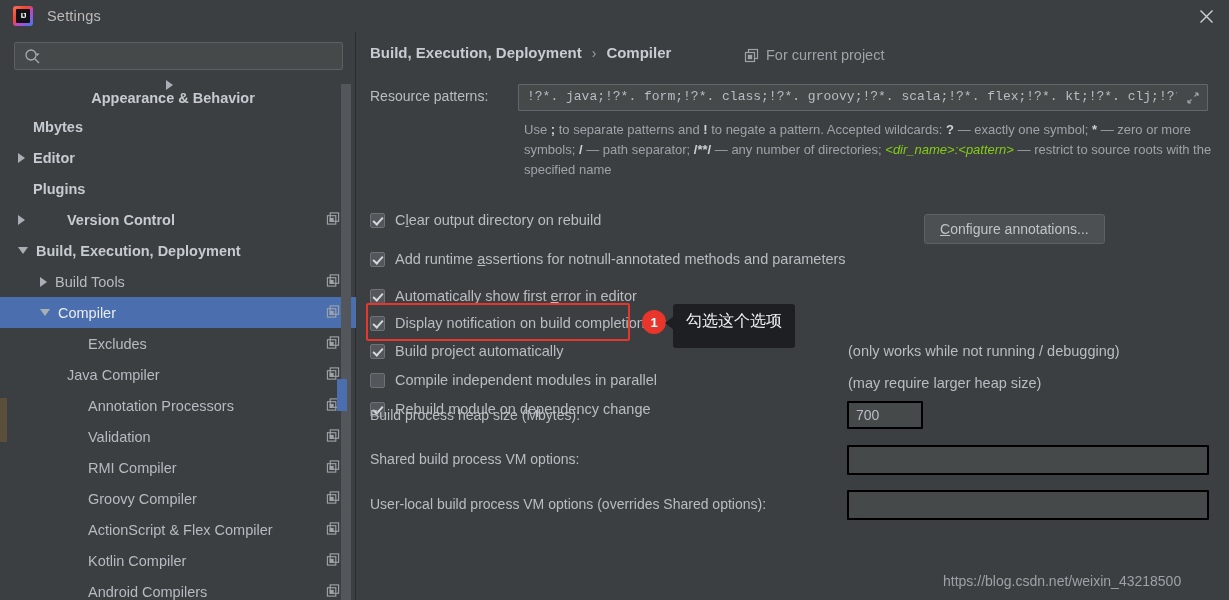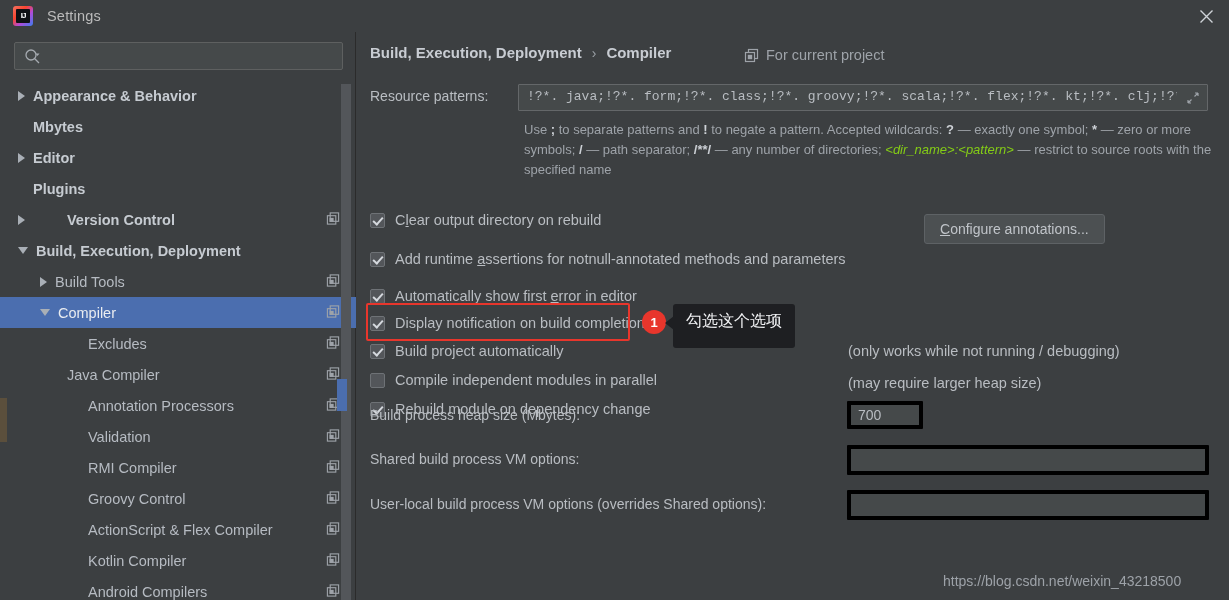--- a/index.html
+++ b/index.html
@@ -206,21 +206,21 @@
   #callout::before {
     content: ""; position: absolute; left: -8px; top: 12px;
     border-top: 7px solid transparent;
     border-bottom: 7px solid transparent;
     border-right: 9px solid #1e1f22;
   }
 
   
   .txt-field {
     position: absolute;
-    background: #45494a; border: 4px solid #000000; border-radius: 1px;
+    background: #45494a; border: 2px solid #000000; border-radius: 1px;
     color: #b9bdc2; font-size: 14px; font-family: "Liberation Sans", sans-serif;
     padding: 0 7px; outline: none;
   }
 
   #watermark {
     position: absolute; left: 586px; top: 541px;
     color: #9da2a8; font-size: 14px;
   }
 </style>
 </head>
@@ -249,21 +249,21 @@
             <circle cx="7" cy="7" r="5" stroke="#a6abb1" stroke-width="1.3" fill="none"></circle>
             <path d="M10.8 10.8 L15 15" stroke="#a6abb1" stroke-width="1.3"></path>
             <path d="M11.5 5.5 l4 0 l-2 2.6 z" fill="#a6abb1"></path>
           </svg>
         </span>
         <input id="search-input" type="text" placeholder="" style="">
       </div>
     </div>
 
     <div id="tree">
-        <div class="tree-row bold" style="padding-left: 18px;">
+        <div class="tree-row bold" style="padding-left: 18px; flex-direction: column;">
           <span class="arrow right"></span>
           <span class="lbl">Appearance &amp; Behavior</span>
         </div>
         <div class="tree-row bold" style="padding-left: 18px;">
           <span class="arrow none"></span>
           <span class="lbl">Mbytes</span>
         </div>
         <div class="tree-row bold" style="padding-left: 18px;">
           <span class="arrow right"></span>
           <span class="lbl">Editor</span>
@@ -343,21 +343,21 @@
           <span class="arrow none"></span>
           <span class="lbl">RMI Compiler</span>
           <span class="proj-ico"><svg width="14" height="14" viewBox="0 0 15 15">
               <rect x="4.5" y="1.5" width="9" height="9" stroke="#9ea3a9" stroke-width="1.2" fill="none"></rect>
               <rect x="1.5" y="4.5" width="9" height="9" stroke="#9ea3a9" stroke-width="1.2" fill="none"></rect>
               <rect x="3.8" y="6.8" width="4.4" height="4.4" fill="#9ea3a9"></rect>
             </svg></span>
         </div>
         <div class="tree-row" style="padding-left: 73px;">
           <span class="arrow none"></span>
-          <span class="lbl">Groovy Control</span>
+          <span class="lbl">Groovy Compiler</span>
           <span class="proj-ico"><svg width="14" height="14" viewBox="0 0 15 15">
               <rect x="4.5" y="1.5" width="9" height="9" stroke="#9ea3a9" stroke-width="1.2" fill="none"></rect>
               <rect x="1.5" y="4.5" width="9" height="9" stroke="#9ea3a9" stroke-width="1.2" fill="none"></rect>
               <rect x="3.8" y="6.8" width="4.4" height="4.4" fill="#9ea3a9"></rect>
             </svg></span>
         </div>
         <div class="tree-row" style="padding-left: 73px;">
           <span class="arrow none"></span>
           <span class="lbl">ActionScript &amp; Flex Compiler</span>
           <span class="proj-ico"><svg width="14" height="14" viewBox="0 0 15 15">

